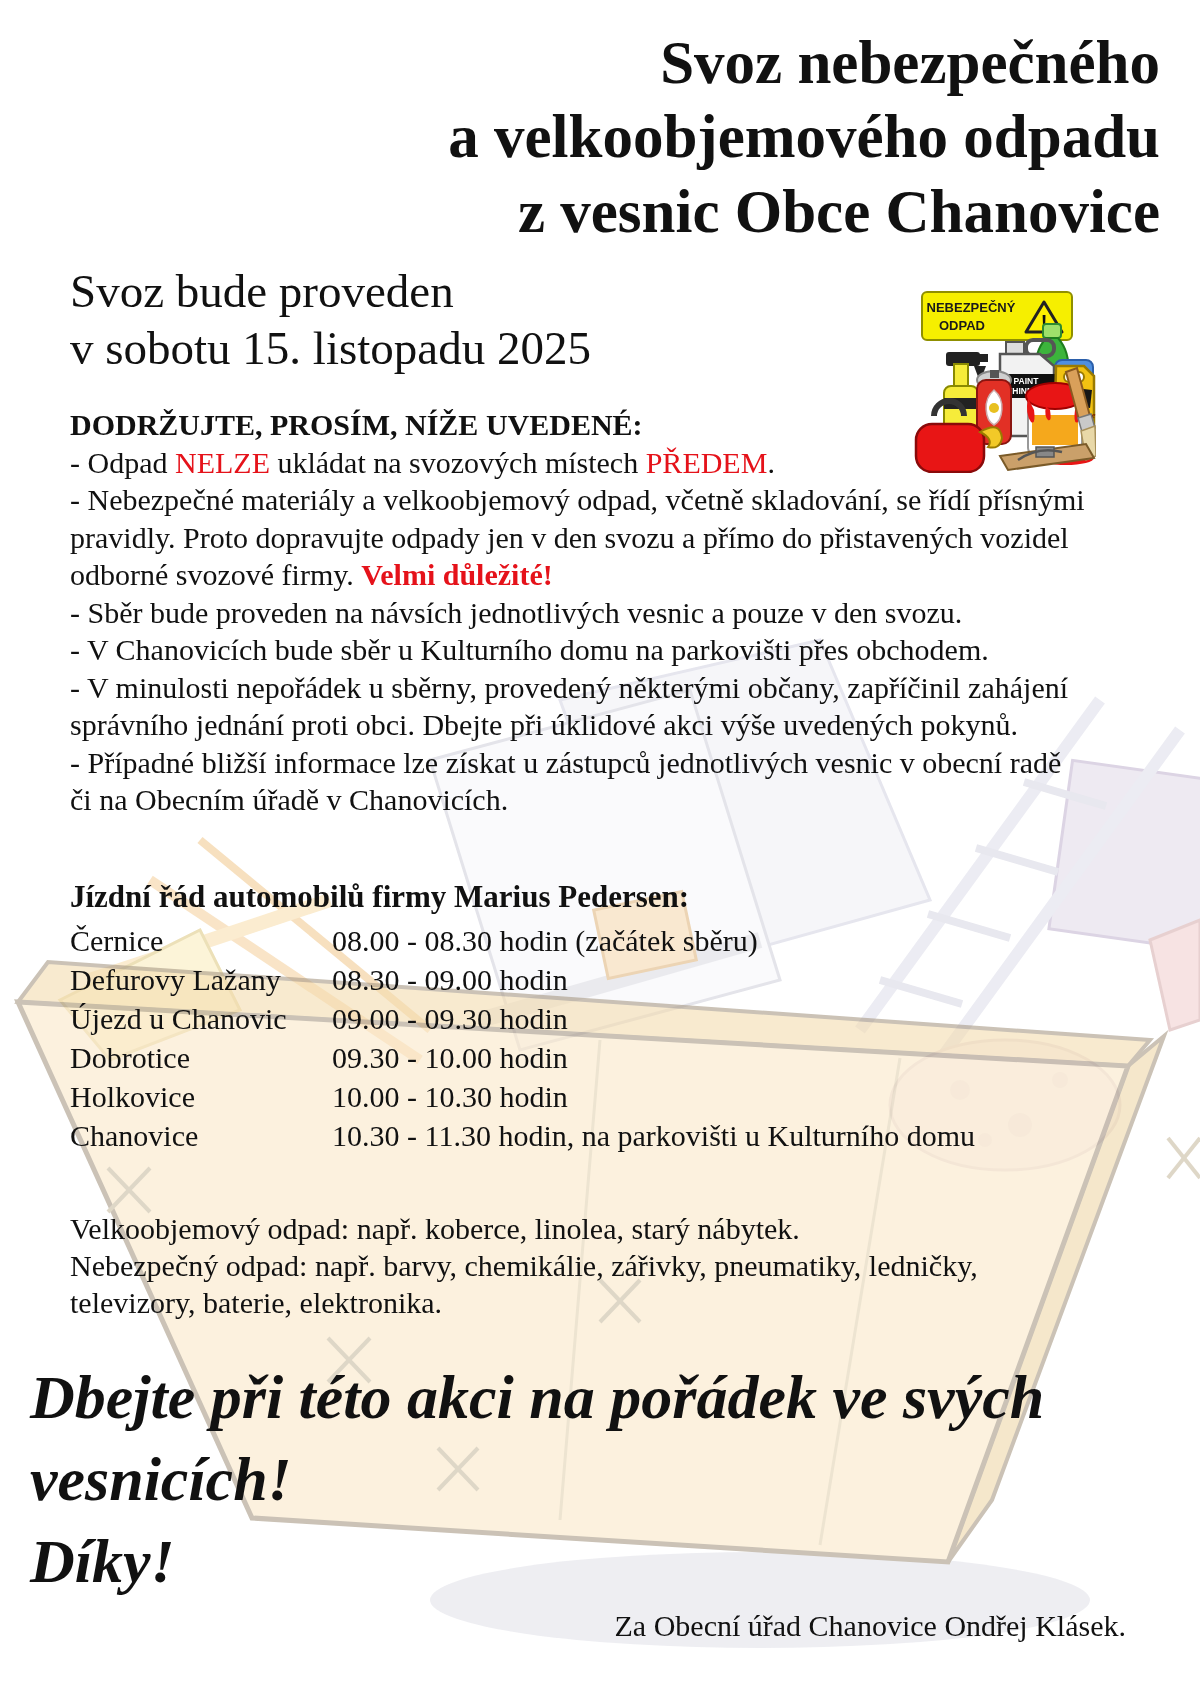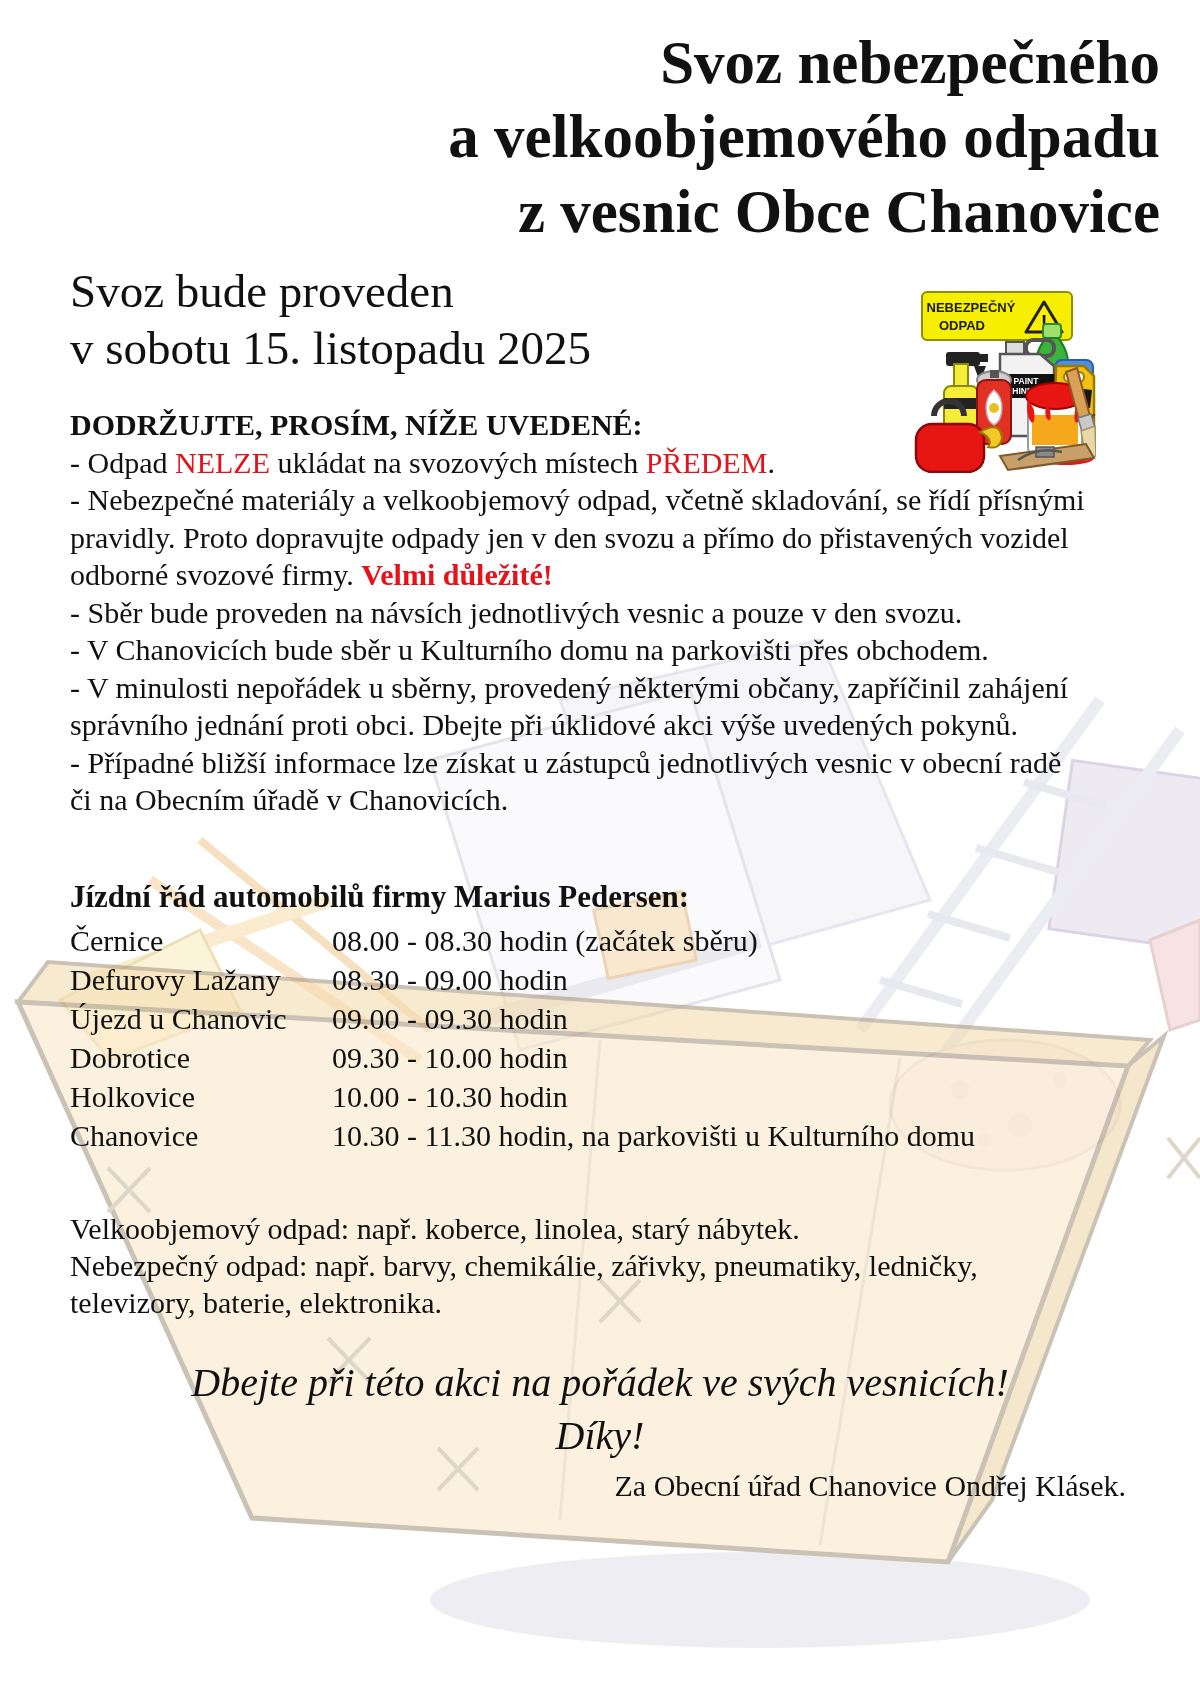--- a/index.html
+++ b/index.html
@@ -39,23 +39,23 @@
   .schedule{margin-top:58px;}
   .schedule-rows{margin-top:4px;}
   .schedule-row{display:flex;font-size:30px;line-height:1.3;align-items:flex-end;}
   .schedule-row .village{width:262px;flex:0 0 auto;}
   .schedule-row .time{flex:1;}
 
   .waste-types{margin-top:56px;}
   .waste-types p{margin:0;font-size:30px;line-height:1.23;}
 
   .slogan{
-    margin:36px 30px 0 30px;text-align:center;
-    font-weight:normal;font-style:italic;
-    font-size:40px;line-height:1.32;
+    margin:36px 30px 0 30px;text-align:left;
+    font-weight:bold;font-style:italic;
+    font-size:62px;line-height:1.32;
   }
   .signature{
     margin-top:6px;text-align:right;padding-right:74px;
     font-size:30px;
   }
   .sign-text{font-family:"Liberation Sans", sans-serif;font-weight:bold;}
   .tiny-label{font-family:"Liberation Sans", sans-serif;font-weight:bold;}
 </style>
 </head>
 <body>

